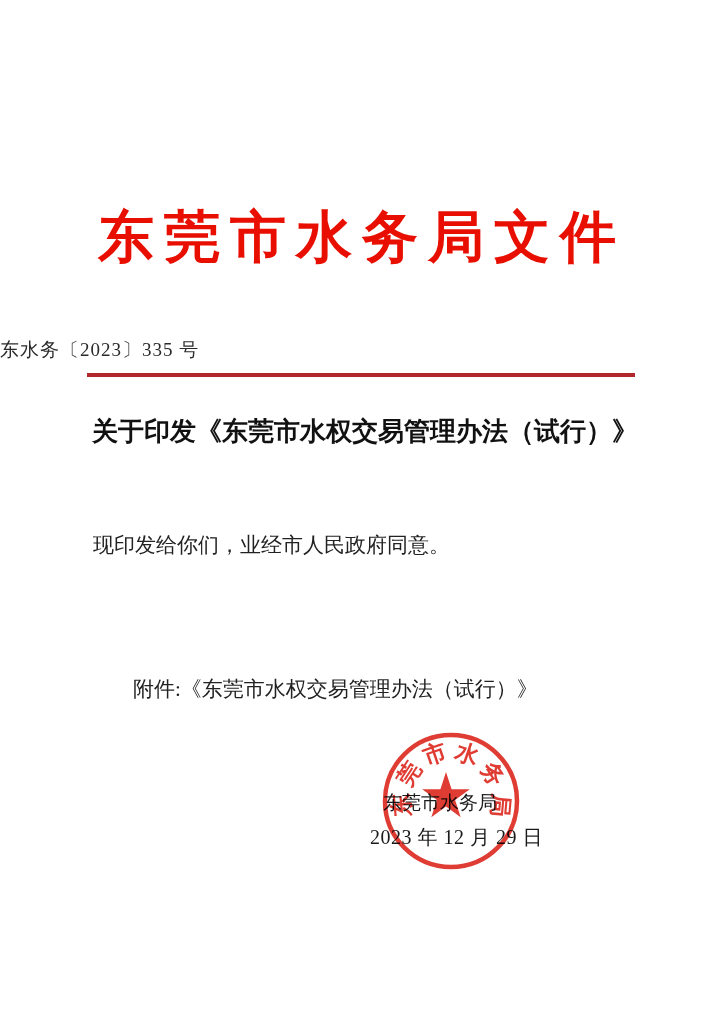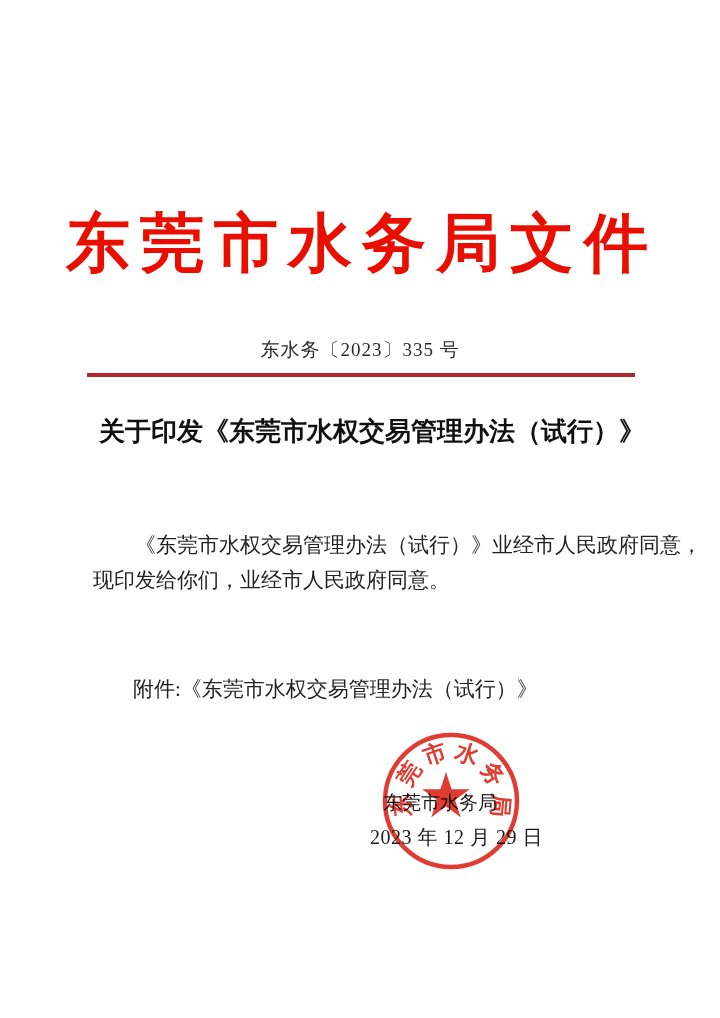--- a/index.html
+++ b/index.html
@@ -15,52 +15,52 @@
     overflow: hidden;
     color: #1e1e1e;
   }
 
   .header-title {
     position: absolute;
     top: 200px;
     left: 0;
     width: 100%;
     text-align: center;
-    font-size: 64px;
+    font-size: 56px;
     font-weight: bold;
     letter-spacing: 10px;
     padding-left: 4px; 
     color: #e80f00;
     white-space: nowrap;
   }
 
   .doc-number {
     position: absolute;
     top: 337px;
     left: 0;
     width: 100%;
-    text-align: center;
+    text-align: left;
     font-size: 19px;
     letter-spacing: 1px;
     color: #2a2a2a;
   }
 
   .red-rule {
     position: absolute;
     top: 373px;
     left: 87px;
     width: 548px;
     height: 4px;
     background: #b0282b;
   }
 
   .notice-title {
     position: absolute;
     top: 412px;
-    left: 52px;
+    left: 45px;
     width: 640px;
     text-align: center;
     font-size: 26px;
     font-weight: bold;
     line-height: 39px;
     color: #111;
   }
 
   .body-text {
     position: absolute;
@@ -130,21 +130,20 @@
 
   <div class="doc-number">东水务〔2023〕335 号</div>
 
   <div class="red-rule"></div>
 
   <div class="notice-title">
     <div>关于印发《东莞市水权交易管理办法（试行）》</div>
   </div>
 
   <div class="body-text">
-    <div class="body-line indent">《东莞市水权交易管理办法（试行）》业经市人民政府同意，</div>
     <div class="body-line">现印发给你们，业经市人民政府同意。</div>
   </div>
 
   <div class="attachment-line">
     <span class="inner">附件:《东莞市水权交易管理办法（试行）》</span>
   </div>
 
   <div class="signature">东莞市水务局</div>
 
   <div class="sign-date">2023 年 12 月 29 日</div>

